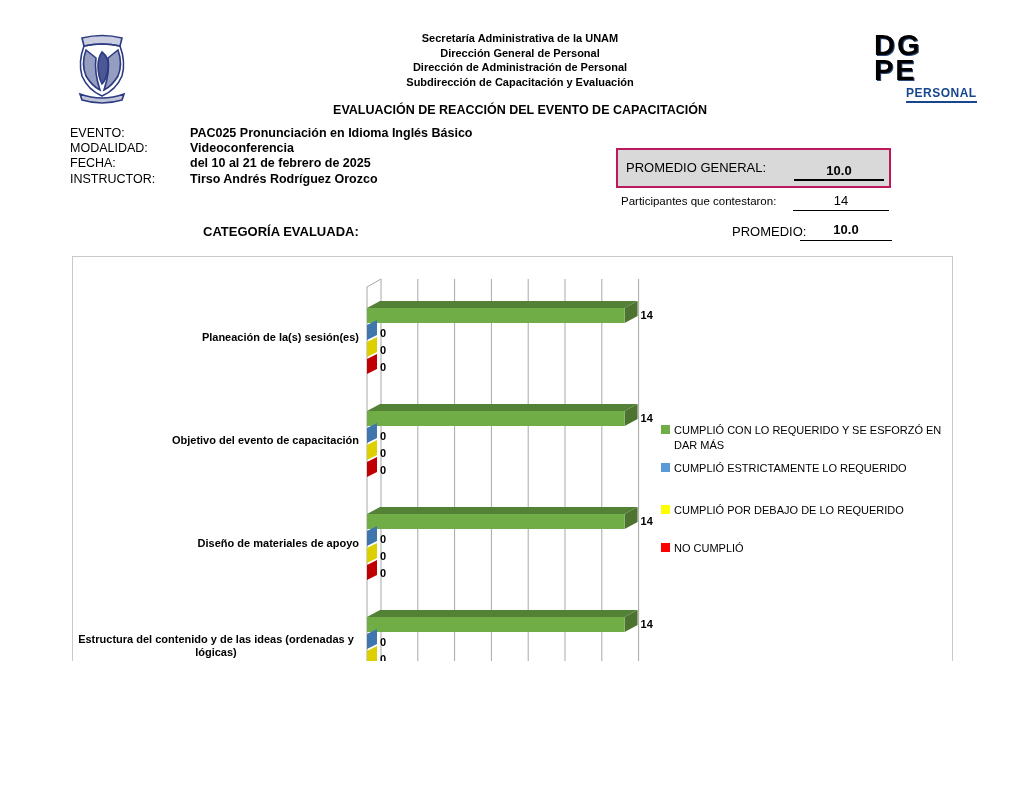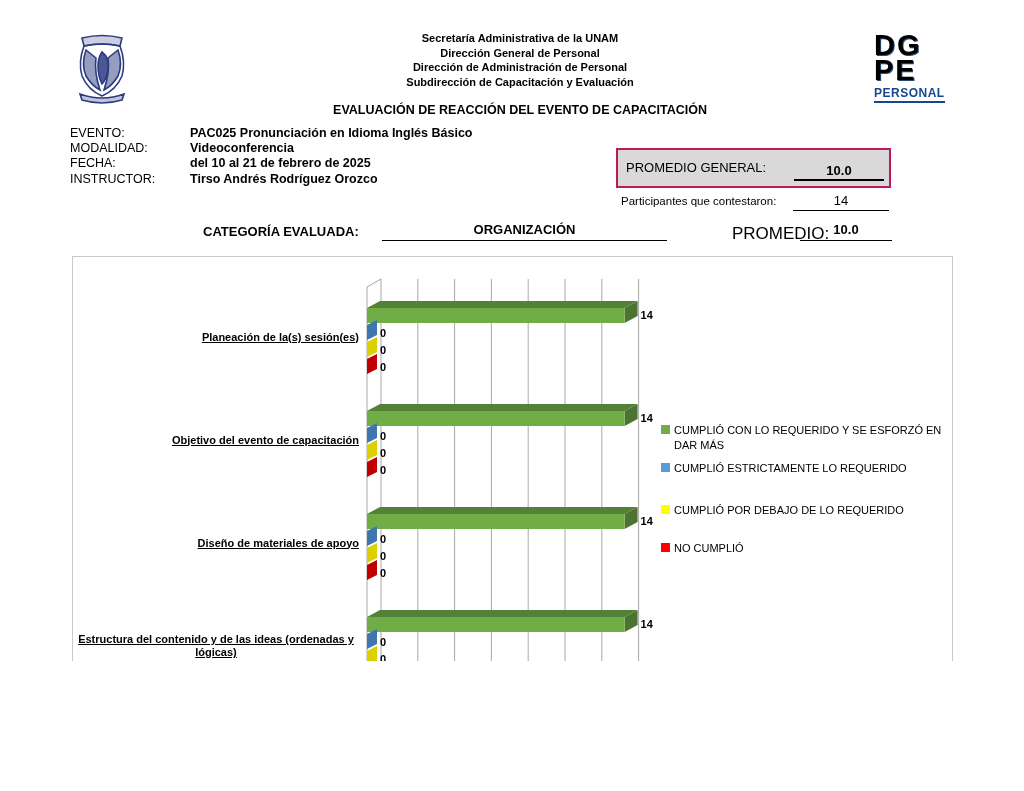--- a/index.html
+++ b/index.html
@@ -11,53 +11,53 @@
   .org-block{position:absolute;left:320px;top:31px;width:400px;text-align:center;}
   .org-line{font-size:11px;font-weight:bold;line-height:14.5px;}
   .org-line.light{font-weight:bold;}
   .doc-title{position:absolute;left:240px;top:103px;width:560px;text-align:center;
              font-size:12.5px;font-weight:bold;}
   .dgpe{position:absolute;left:874px;top:33px;width:78px;text-align:left;}
   .dgpe-letters{font-size:29px;line-height:25px;font-weight:900;letter-spacing:2px;
                 color:#000000;text-shadow:1px 1px 0 #2B4A7A;}
   .dgpe-personal{margin-top:2px;font-size:12px;font-weight:bold;color:#17468F;
                  letter-spacing:0.5px;border-bottom:2px solid #17468F;display:inline-block;
-                 padding-bottom:1px;}
+                 padding-bottom:1px;margin-left:32px;}
 
   
   .info{position:absolute;left:70px;top:126px;font-size:12.5px;line-height:15.2px;}
   .info-row{display:flex;}
   .info-label{width:120px;}
   .info-value{font-weight:bold;}
 
   
   .pg-box{position:absolute;left:616px;top:148px;width:271px;height:36px;
           background:#D9D9D9;border:2px solid #be185d;}
   .pg-label{position:absolute;left:8px;top:10px;font-size:13px;}
   .pg-value{position:absolute;right:5px;bottom:5px;width:90px;text-align:center;
             font-size:13px;font-weight:bold;border-bottom:2px solid #000;padding-bottom:1px;}
   .participantes-label{position:absolute;left:621px;top:195px;font-size:11.5px;}
   .participantes-value{position:absolute;left:793px;top:193px;width:96px;text-align:center;
             font-size:13px;border-bottom:1.5px solid #000;padding-bottom:2px;}
 
   .cat-label-main{position:absolute;left:203px;top:224px;font-size:13px;font-weight:bold;}
   .cat-value{position:absolute;left:382px;top:222px;width:285px;text-align:center;
              font-size:13px;font-weight:bold;border-bottom:1.5px solid #000;padding-bottom:3px;}
-  .prom-label{position:absolute;left:732px;top:224px;font-size:17px;}
+  .prom-label{position:absolute;left:732px;top:224px;font-size:13px;}
   .prom-value{position:absolute;left:800px;top:222px;width:92px;text-align:center;
              font-size:13px;font-weight:bold;border-bottom:1.5px solid #000;padding-bottom:3px;}
 
   
   .chart-box{position:absolute;left:72px;top:256px;width:879px;height:482px;
              border:1px solid #C9C9C9;background:#fff;}
   #plot-svg{position:absolute;left:0;top:0;}
   .tick{font-family:"Liberation Sans",sans-serif;font-size:11px;fill:#000;}
   .val{font-family:"Liberation Sans",sans-serif;font-size:11px;font-weight:bold;fill:#000;}
   .cat-label{position:absolute;right:593px;height:72px;display:flex;align-items:center;
-             justify-content:center;text-decoration:underline;}
+             justify-content:center;}
   .cat-label span{display:block;max-width:300px;text-align:center;
                   font-size:11px;font-weight:bold;line-height:13px;}
   .legend{position:absolute;left:588px;top:160px;width:320px;}
   .legend-item{position:absolute;display:flex;align-items:flex-start;}
   .legend-item .sw{width:9px;height:9px;margin-top:2px;margin-right:4px;flex:0 0 9px;}
   .legend-item .lg-text{font-size:11px;line-height:15px;max-width:272px;}
 </style>
 </head>
 <body>
 
@@ -113,21 +113,20 @@
   </div>
 
   <div class="pg-box">
     <div class="pg-label">PROMEDIO GENERAL:</div>
     <div class="pg-value">10.0</div>
   </div>
   <div class="participantes-label">Participantes que contestaron:</div>
   <div class="participantes-value">14</div>
 
   <div class="cat-label-main">CATEGORÍA EVALUADA:</div>
-  <div class="cat-value">ORGANIZACIÓN</div>
   <div class="prom-label">PROMEDIO:</div>
   <div class="prom-value">10.0</div>
 
   <div class="chart-box">
     <svg id="plot-svg" width="879" height="482">
         <line x1="308" y1="22" x2="308" y2="432" stroke="#A8A8A8" stroke-width="1"></line>
         <line x1="308" y1="432" x2="294" y2="440" stroke="#A8A8A8" stroke-width="1"></line>
         <line x1="294" y1="440" x2="294" y2="444" stroke="#7F7F7F" stroke-width="1"></line>
         <text x="294" y="457" text-anchor="middle" class="tick">0</text>
         <line x1="344.8" y1="22" x2="344.8" y2="432" stroke="#A8A8A8" stroke-width="1"></line>

